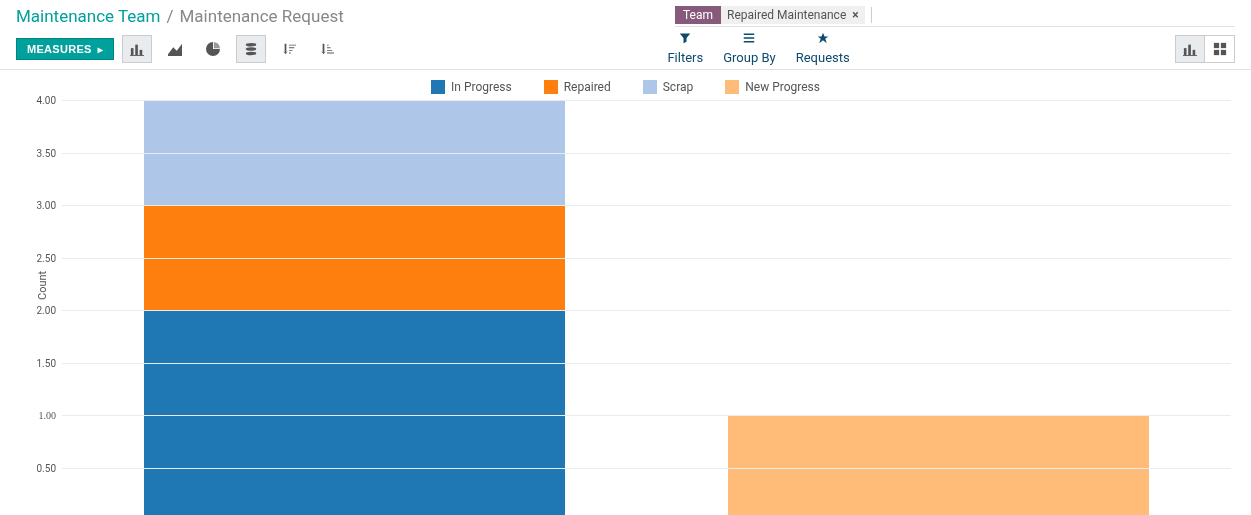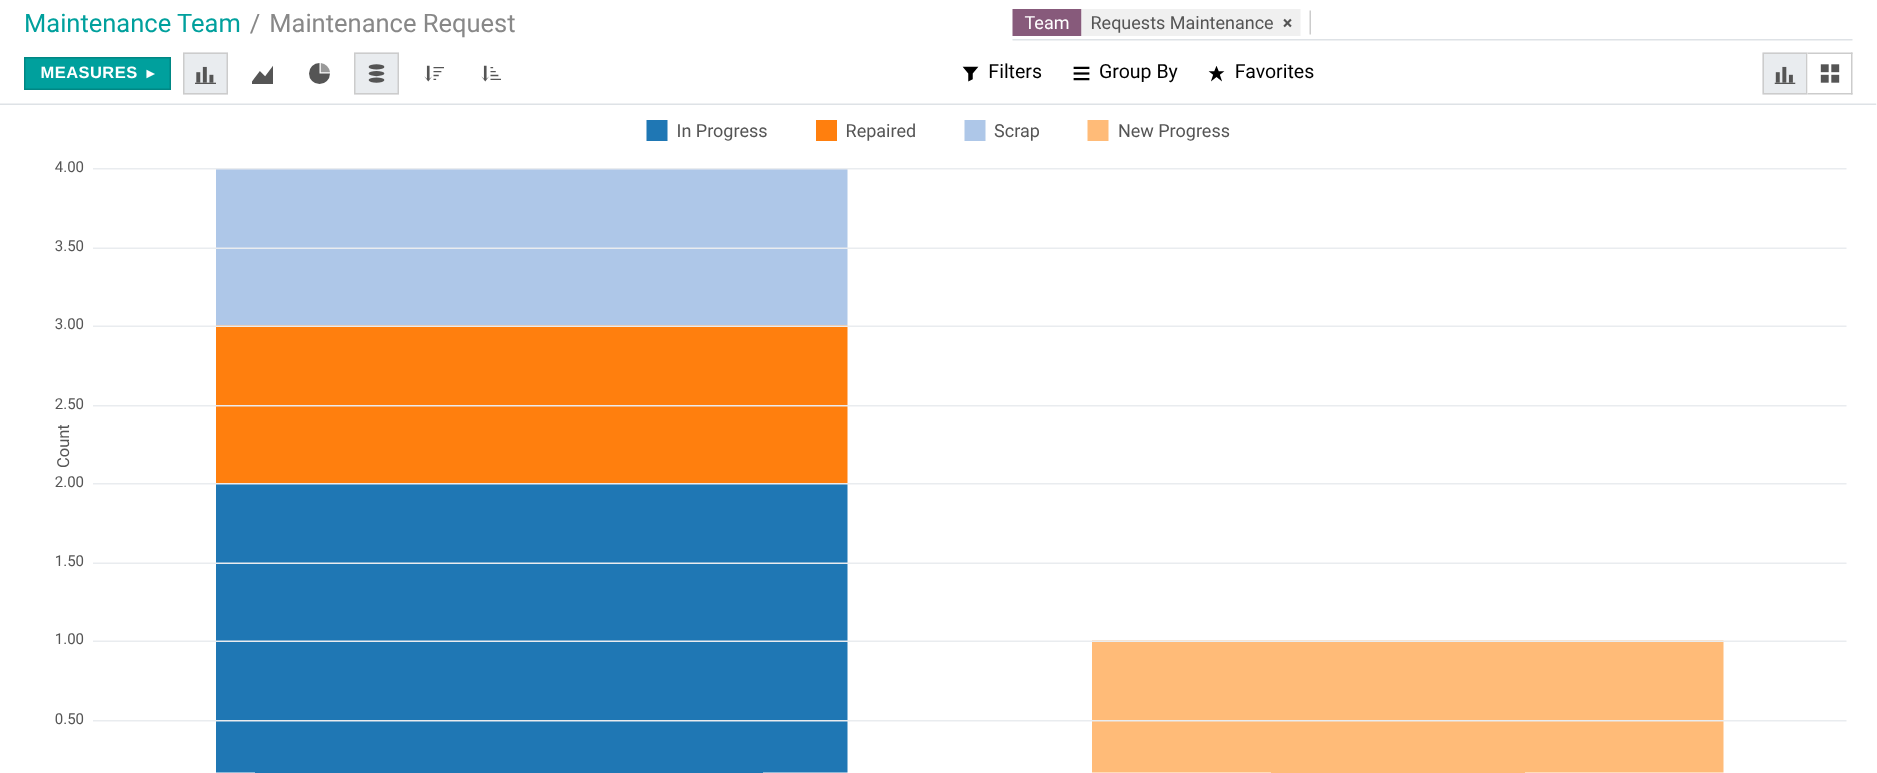--- a/index.html
+++ b/index.html
@@ -70,37 +70,37 @@
     width:30px;height:28px;
     display:flex;align-items:center;justify-content:center;
     border:1px solid transparent;
     cursor:pointer;
     background:#fff;
     color:#555;
   }
   .icon-btn.active{background:#e9ecef;border:1px solid #ccc;}
   .icon-btn svg{width:14px;height:14px;fill:currentColor;}
   .controls .gap{flex:1;}
-  .filterbtn{display:flex;align-items:center;gap:6px;padding:4px 6px;cursor:pointer;color:#000000;}
+  .filterbtn{display:flex;align-items:center;gap:6px;padding:4px 6px;cursor:pointer;color:#0c4a6e;flex-direction:column;}
   .filterbtn svg{width:12px;height:12px;fill:currentColor;}
   .right-toggle{display:flex;margin-left:auto;}
   .view-btn{
     width:30px;height:28px;
     display:flex;align-items:center;justify-content:center;
     border:1px solid #ccc;
     cursor:pointer;
     background:#fff;
     color:#555;
   }
   .view-btn.active{background:#e9ecef;}
   .view-btn + .view-btn{border-left:none;}
   .view-btn svg{width:14px;height:14px;fill:currentColor;}
   
   .chart-wrap{position:relative;padding:10px 20px 0 20px;}
-  .legend{display:flex;justify-content:center;gap:32px;margin-bottom:18px;}
+  .legend{display:flex;justify-content:center;gap:32px;margin-bottom:6px;}
   .legend-item{display:flex;align-items:center;gap:6px;color:#555;font-size:12px;}
   .swatch{width:14px;height:14px;display:inline-block;}
   .plot{position:relative;height:420px;margin-left:42px;margin-right:0;border-left:none;}
   .ylabel{position:absolute;left:-26px;top:50%;transform:rotate(-90deg) translateX(10px);transform-origin:left top;font-size:11px;color:#555;}
   .grid{position:absolute;left:0;right:0;height:1px;background:#e9ecef;}
   .tick{position:absolute;right:100%;padding-right:6px;font-size:10px;color:#555;transform:translateY(-50%);}
   .bars{position:absolute;left:0;right:0;bottom:0;top:0;display:flex;}
   .slot{flex:1;position:relative;}
   .stack{position:absolute;left:14%;right:14%;bottom:0;display:flex;flex-direction:column-reverse;}
   .seg{width:100%;}
@@ -112,21 +112,21 @@
   <div class="breadcrumb">
     <a href="#">Maintenance Team</a>
     <span class="sep">/</span>
     <span class="current">Maintenance Request</span>
   </div>
   <div class="top-spacer"></div>
   <div class="search-area">
     <div class="facet">
       <span class="facet-key">Team</span>
       <span class="facet-val">
-        <span>Requests Maintenance</span>
+        <span>Repaired Maintenance</span>
         <span class="facet-close">×</span>
       </span>
     </div>
     <span class="sep-v"></span>
   </div>
 </div>
 
 <div class="controls">
   <button class="btn-measures">
     <span>Measures</span>
@@ -183,21 +183,21 @@
         <rect x="1" y="2" width="14" height="2"></rect>
         <rect x="1" y="7" width="14" height="2"></rect>
         <rect x="1" y="12" width="14" height="2"></rect>
       </svg>
     <span>Group By</span>
   </div>
   <div class="filterbtn">
     <svg viewBox="0 0 16 16">
         <path d="M8 1l2 5h5l-4 3 2 6-5-4-5 4 2-6-4-3h5z"></path>
       </svg>
-    <span>Favorites</span>
+    <span>Requests</span>
   </div>
 
   <div style="flex:1"></div>
 
   <div class="right-toggle">
     <button class="view-btn active">
       <svg viewBox="0 0 16 16">
           <rect x="1" y="7" width="3" height="8"></rect>
           <rect x="6" y="3" width="3" height="12"></rect>
           <rect x="11" y="9" width="3" height="6"></rect>
@@ -246,21 +246,21 @@
         </div>
         <div class="slot">
           <div class="stack" style="height: 100%;">
             <div class="seg" title="New Request: 1" style="background: rgb(255, 187, 120); height: 25%;"></div>
           </div>
         </div>
       </div>
   <div class="grid" style="top: 87.5%;"></div>
       <div class="tick" style="top: 87.5%; margin-left: 19px;">0.50</div>
       <div class="grid" style="top: 75%;"></div>
-      <div class="tick" style="top: 75%;">1.00</div>
+      <div class="tick" style="top: 75%; font-family: Liberation Serif, serif;">1.00</div>
       <div class="grid" style="top: 62.5%;"></div>
       <div class="tick" style="top: 62.5%;">1.50</div>
       <div class="grid" style="top: 50%;"></div>
       <div class="tick" style="top: 50%; margin-left: 38px;">2.00</div>
       <div class="grid" style="top: 37.5%;"></div>
       <div class="tick" style="top: 37.5%;">2.50</div>
       <div class="grid" style="top: 25%;"></div>
       <div class="tick" style="top: 25%;">3.00</div>
       <div class="grid" style="top: 12.5%;"></div>
       <div class="tick" style="top: 12.5%;">3.50</div>

